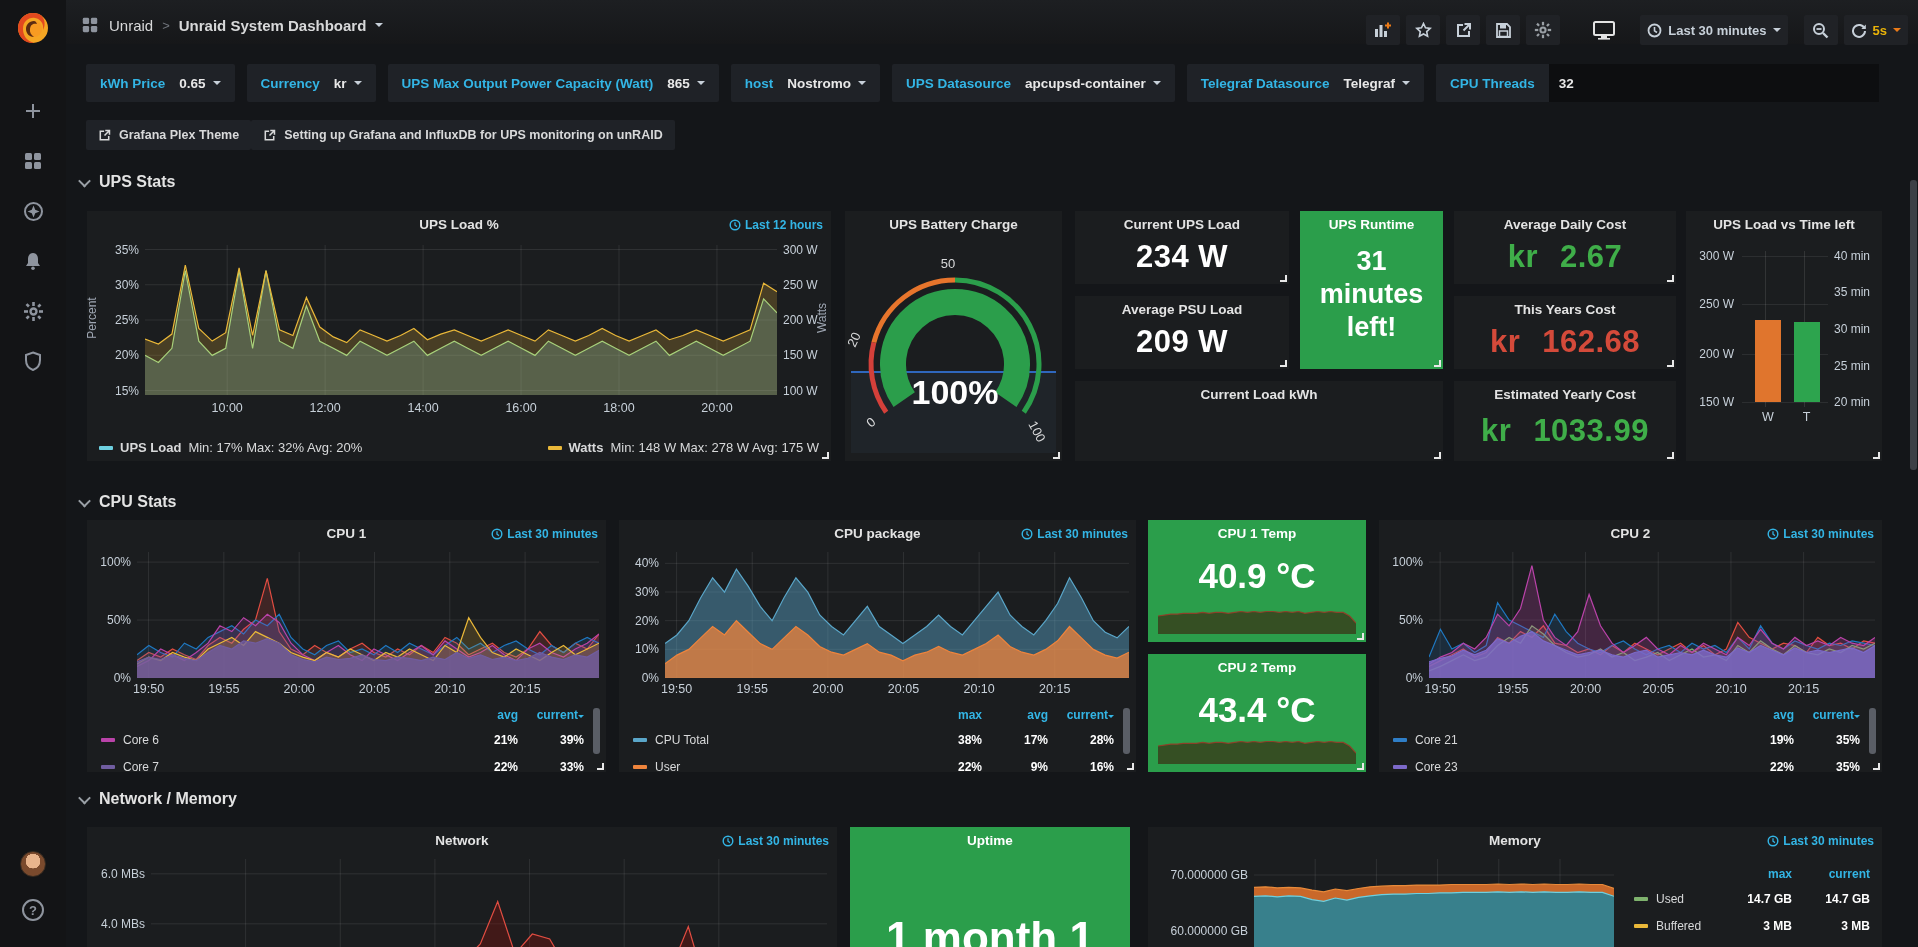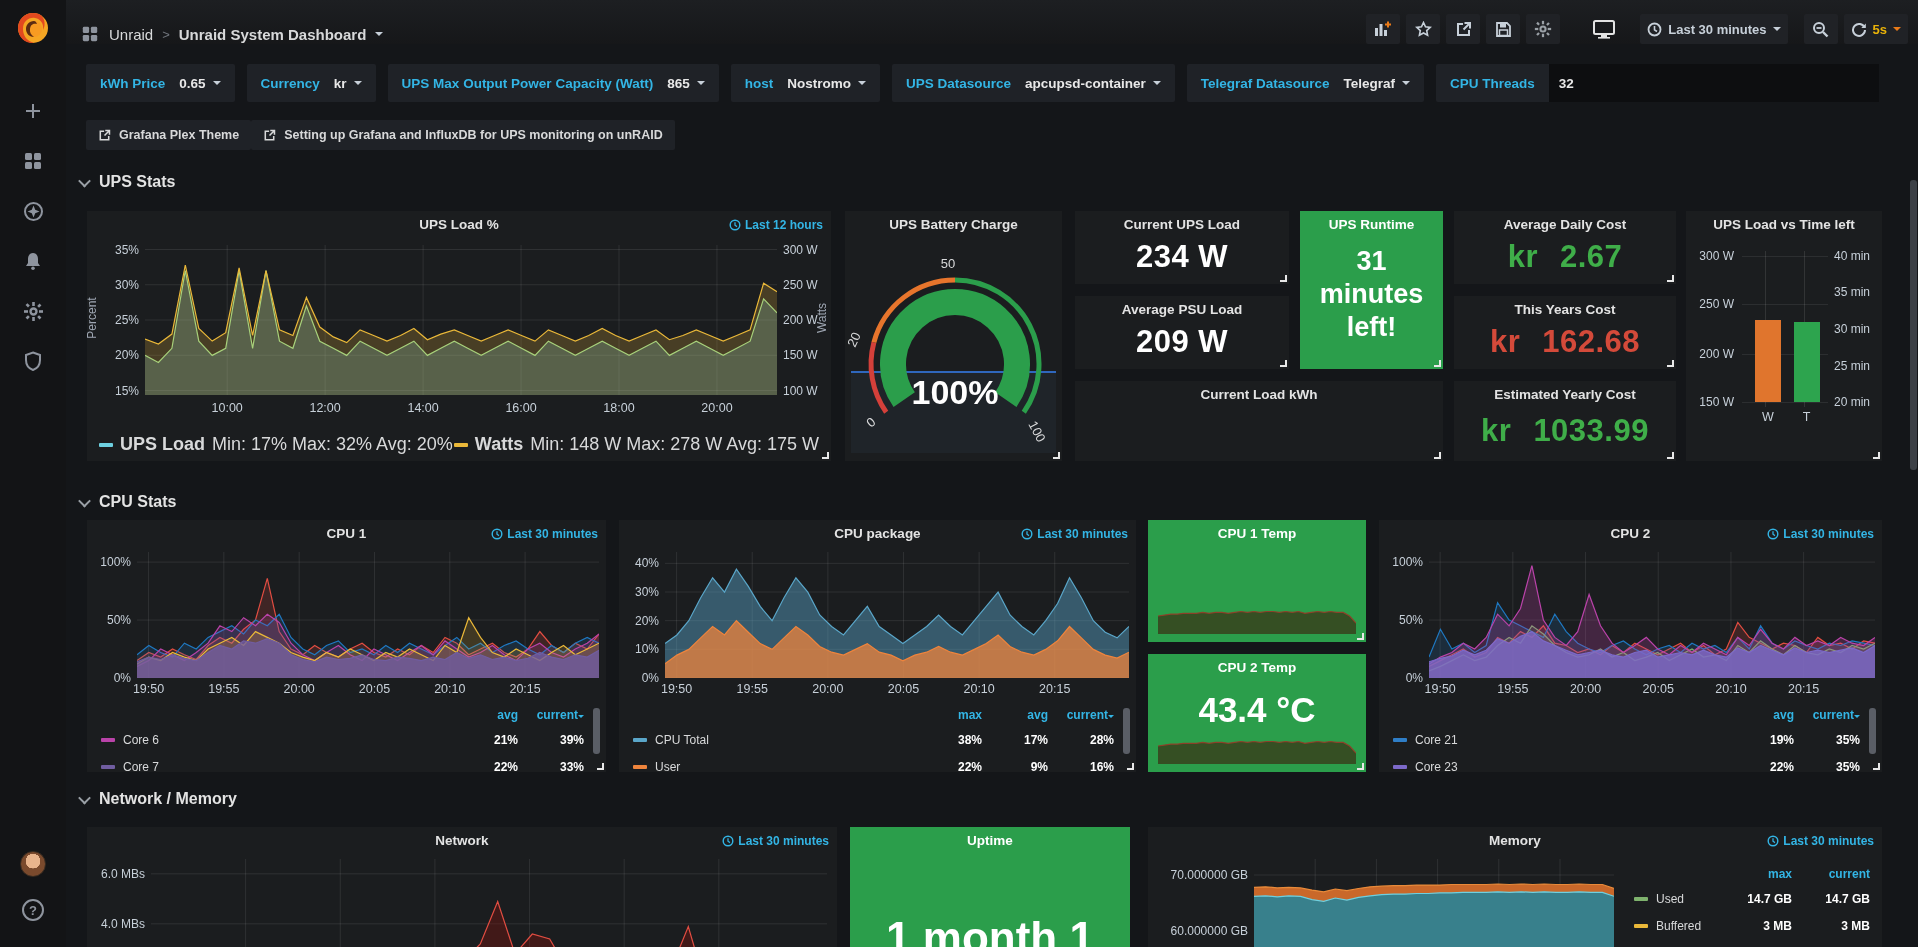--- a/index.html
+++ b/index.html
@@ -5,21 +5,21 @@
   * { margin:0; padding:0; box-sizing:border-box; }
   html,body { width:1918px; height:947px; overflow:hidden; background:#141619; font-family:"Liberation Sans",sans-serif; color:#d8d9da; }
   .sidebar { position:absolute; left:0; top:0; width:66px; height:947px; background:#131416; z-index:30; display:flex; flex-direction:column; align-items:center; }
   .logo { width:40px; height:40px; margin-top:8px; cursor:pointer; }
   .side-icons { display:flex; flex-direction:column; gap:28px; margin-top:52px; align-items:center; }
   .side-icon { width:22px; height:22px; color:#8e949e; cursor:pointer; display:flex; align-items:center; justify-content:center; }
   .side-bottom { margin-top:auto; margin-bottom:26px; display:flex; flex-direction:column; gap:22px; align-items:center; }
   .avatar { width:26px; height:26px; border-radius:50%; background:radial-gradient(circle at 50% 38%, #e8b48c 0 38%, #7a4a2d 39% 100%); border:1px solid #3a2c20; cursor:pointer; }
   .help-circle { width:22px; height:22px; border-radius:50%; border:2px solid #8e949e; color:#8e949e; font-size:13px; font-weight:bold; display:flex; align-items:center; justify-content:center; cursor:pointer; }
 
-  .navbar { position:absolute; left:66px; right:0; top:0; height:44px; background:linear-gradient(#1d1f22,#161719); display:flex; align-items:flex-end; padding:15px 10px 0 14px; z-index:20; }
+  .navbar { position:absolute; left:66px; right:0; top:0; height:44px; background:linear-gradient(#1d1f22,#161719); display:flex; align-items:flex-start; padding:15px 10px 0 14px; z-index:20; }
   .crumb { display:flex; align-items:center; gap:9px; font-size:15px; color:#d8d9da; }
   .crumb .sep { color:#70757c; font-size:13px; }
   .crumb b { font-weight:700; }
   .nav-right { margin-left:auto; display:flex; align-items:center; gap:6px; }
   .nav-btn { height:30px; min-width:34px; padding:0 7px; background:#202226; border-radius:2px; display:flex; align-items:center; justify-content:center; gap:6px; color:#c7d0d9; cursor:pointer; font-size:13px; font-weight:700; }
   .nav-btn.plain { background:transparent; }
   .gap { width:14px; }
   .orange { color:#eab308; }
   .caret { display:inline-block; border:4px solid transparent; border-top-color:#c7d0d9; transform:translateY(2px); }
   .caret.blue-c { border-top-color:#33b5e5; }
@@ -55,21 +55,21 @@
   .uptime-val { position:absolute; left:0; right:0; top:86px; text-align:center; font-size:44px; font-weight:700; color:#fff; white-space:nowrap; }
 
   .axis-l { position:absolute; font-size:12px; color:#c7d0d9; text-align:right; }
   .axis-r { position:absolute; font-size:12px; color:#c7d0d9; text-align:left; }
   .tick { position:absolute; right:0; transform:translateY(-50%); white-space:nowrap; }
   .tick.left0 { right:auto; left:0; }
   .xtick { position:absolute; transform:translateX(-50%); font-size:12.5px; color:#c7d0d9; white-space:nowrap; }
   .ylab { position:absolute; font-size:12px; color:#9fa7b3; transform:rotate(-90deg); transform-origin:center; white-space:nowrap; }
   .chart { position:absolute; overflow:hidden; cursor:crosshair; }
 
-  .legend-inline { position:absolute; left:12px; right:12px; bottom:6px; display:flex; justify-content:space-between; font-size:18px; color:#d8d9da; }
+  .legend-inline { position:absolute; left:12px; right:12px; bottom:6px; display:flex; justify-content:space-between; font-size:13px; color:#d8d9da; }
   .li-item { display:flex; align-items:center; gap:7px; cursor:pointer; }
   .swatch { width:14px; height:4px; border-radius:1px; display:inline-block; }
   .lg-table { position:absolute; font-size:12px; }
   .lg-head { display:flex; justify-content:flex-end; color:#33b5e5; font-weight:700; height:22px; align-items:center; }
   .lg-col { width:66px; text-align:right; }
   .lg-row { display:flex; align-items:center; height:27px; }
   .lg-name { display:flex; align-items:center; gap:8px; flex:1; color:#d8d9da; cursor:pointer; }
   .lg-val { width:66px; text-align:right; font-weight:700; color:#fff; }
   .lscroll { position:absolute; width:7px; border-radius:3px; background:#5a5e66; }
 
@@ -616,20 +616,21 @@
         <span class="lg-val">9%</span>
         <span class="lg-val">16%</span>
       </div>
     </div>
     <div class="lscroll" style="right:6px;top:188px;height:46px"></div>
     <div class="corner"></div>
   </div>
 
   <div class="panel green" style="left:1081px;top:475px;width:220px;height:124px">
     <div class="p-title">CPU 1 Temp</div>
+    <div class="temp-val">40.9 °C</div>
     <div class="spark chart"><svg viewBox="0 0 198 36" width="100%" height="100%" preserveAspectRatio="none">
           <path d="M0.0 18.0 L6.4 17.1 L12.8 16.2 L19.2 16.2 L25.5 15.3 L31.9 15.3 L38.3 15.3 L44.7 14.4 L51.1 15.3 L57.5 14.4 L63.9 14.4 L70.3 15.3 L76.6 14.4 L83.0 13.5 L89.4 14.4 L95.8 13.5 L102.2 14.4 L108.6 13.5 L115.0 13.5 L121.4 14.4 L127.7 13.5 L134.1 14.4 L140.5 13.5 L146.9 15.3 L153.3 14.4 L159.7 13.5 L166.1 14.4 L172.5 13.5 L178.8 14.4 L185.2 14.4 L191.6 18.0 L198.0 25.2 L198 36 L0 36 Z" fill="#3a3416" fill-opacity="0.75"></path>
           <path d="M0.0 18.0 L6.4 17.1 L12.8 16.2 L19.2 16.2 L25.5 15.3 L31.9 15.3 L38.3 15.3 L44.7 14.4 L51.1 15.3 L57.5 14.4 L63.9 14.4 L70.3 15.3 L76.6 14.4 L83.0 13.5 L89.4 14.4 L95.8 13.5 L102.2 14.4 L108.6 13.5 L115.0 13.5 L121.4 14.4 L127.7 13.5 L134.1 14.4 L140.5 13.5 L146.9 15.3 L153.3 14.4 L159.7 13.5 L166.1 14.4 L172.5 13.5 L178.8 14.4 L185.2 14.4 L191.6 18.0 L198.0 25.2 " fill="none" stroke="rgba(150,60,40,0.9)" stroke-width="1.2"></path>
         </svg></div>
     <div class="corner"></div>
   </div>
   <div class="panel green" style="left:1081px;top:609px;width:220px;height:120px">
     <div class="p-title">CPU 2 Temp</div>
     <div class="temp-val">43.4 °C</div>
     <div class="spark chart"><svg viewBox="0 0 198 36" width="100%" height="100%" preserveAspectRatio="none">

